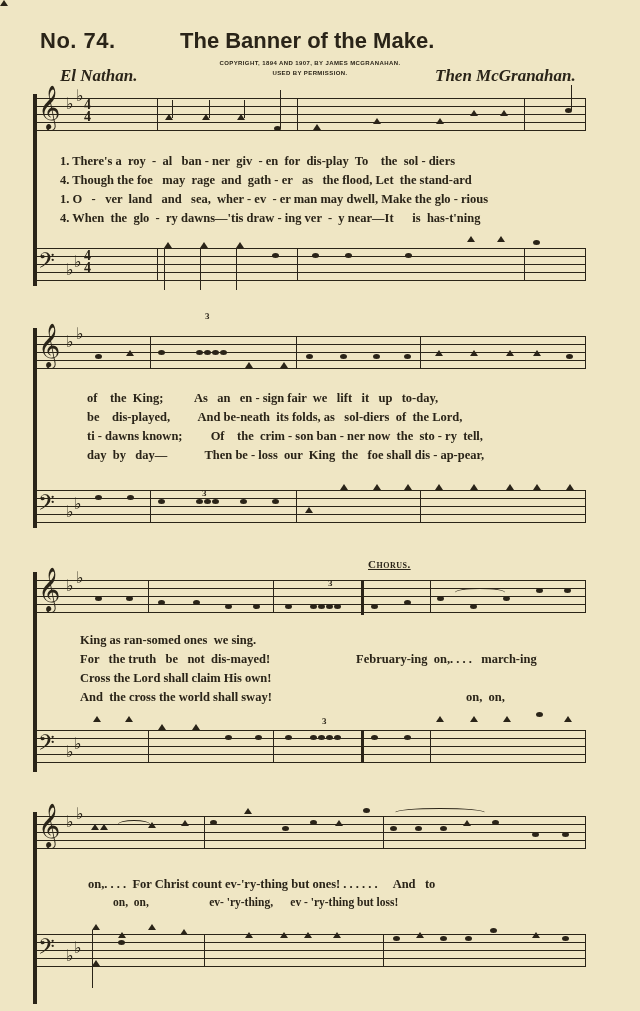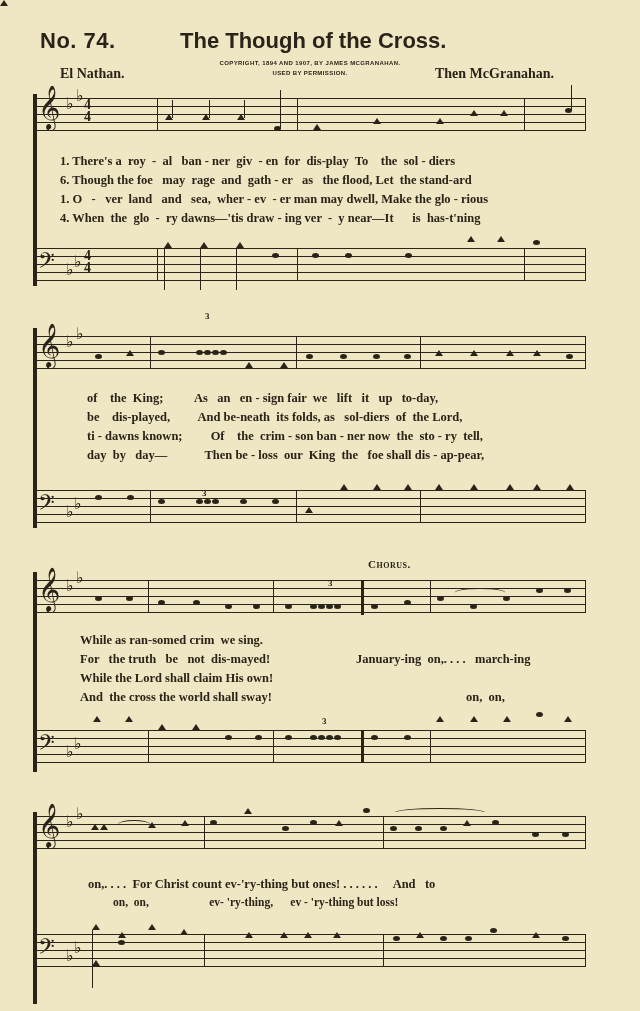--- a/index.html
+++ b/index.html
@@ -7,42 +7,42 @@
     width:640px; height:1011px; overflow:hidden;
     background:#efe6c4;
     font-family:"Liberation Serif", "DejaVu Serif", serif;
     color:#2a2418;
     position:relative;
   }
   .abs { position:absolute; }
   .hdr-no { left:40px; top:28px; font-family:"Liberation Sans", sans-serif; font-weight:bold; font-size:22px; letter-spacing:0.5px; }
   .hdr-title { left:180px; top:28px; font-family:"Liberation Sans", sans-serif; font-weight:bold; font-size:22px; }
   .copy { font-family:"Liberation Sans", sans-serif; font-weight:bold; font-size:6px; letter-spacing:0.4px; text-align:center; width:240px; left:190px; }
-  .author { font-family:"Liberation Serif", serif; font-size:14px; font-weight:bold; }
+  .author { font-family:"Liberation Serif", serif; font-size:17px; font-weight:bold;font-style:italic; }
   .lyric { font-size:12.5px; font-weight:bold; white-space:pre; line-height:19px; }
   .chorus-label { font-size:11px; font-weight:bold; font-variant:small-caps; letter-spacing:0.5px; }
   .staff { position:absolute; }
   .staff .line { position:absolute; left:0; right:0; height:1.3px; background:#2a2418; }
   .brace { position:absolute; width:4px; background:#2a2418; }
   .bar { position:absolute; width:1.4px; background:#2a2418; }
   .note { position:absolute; width:7px; height:5px; border-radius:50%; background:#2a2418; }
   .tri { position:absolute; width:0; height:0; border-left:4px solid transparent; border-right:4px solid transparent; border-bottom:6px solid #2a2418; }
   .stem { position:absolute; width:1.2px; background:#2a2418; }
   .clef { position:absolute; font-family:"DejaVu Serif", serif; font-size:38px; line-height:1; }
   .fclef { position:absolute; font-family:"DejaVu Serif", serif; font-size:26px; line-height:1; }
   .keysig { position:absolute; font-family:"DejaVu Serif", serif; font-size:16px; line-height:1; }
   .timesig { position:absolute; font-family:"Liberation Serif", serif; font-weight:bold; font-size:14px; line-height:12px; text-align:center; }
   .triplet { position:absolute; font-size:9px; font-weight:bold; }
   .slur { position:absolute; border-top:1.5px solid #2a2418; border-radius:50% 50% 0 0; height:8px; }
 </style>
 </head>
 <body>
 
 <div class="abs hdr-no">No. 74.</div>
-<div class="abs hdr-title">The Though of the Cross.</div>
+<div class="abs hdr-title">The Banner of the Make.</div>
 <div class="abs copy" style="top:60px;">COPYRIGHT, 1894 AND 1907, BY JAMES MCGRANAHAN.</div>
 <div class="abs copy" style="top:70px;">USED BY PERMISSION.</div>
 <div class="abs author" style="left:60px; top:66px;">El Nathan.</div>
 <div class="abs author" style="left:435px; top:66px;">Then McGranahan.</div>
 
 <div>
   <div class="brace" style="left:33px; top:94px; height:192px;"></div>
   <div class="staff" style="left:35px; width:551px; top:98px; height:40px;">
     <div class="line" style="top:0"></div>
       <div class="line" style="top:8px"></div>
@@ -68,21 +68,21 @@
     <div class="stem" style="left:280px; top:90px; height:38px;"></div>
   <div class="tri" style="left:313px; top:124px;"></div>
   <div class="tri" style="left:373px; top:118px;"></div>
   <div class="tri" style="left:436px; top:118px;"></div>
   <div class="tri" style="left:470px; top:110px;"></div>
   <div class="tri" style="left:500px; top:110px;"></div>
   <div class="note" style="left:565px; top:108px;"></div>
     <div class="stem" style="left:571px; top:85px; height:25px;"></div>
 
   <div class="abs lyric" style="left:60px; top:152px;">1. There's a  roy  -  al   ban - ner  giv  - en  for  dis-play  To    the  sol - diers</div>
-  <div class="abs lyric" style="left:60px; top:171px;">6. Though the foe   may  rage  and  gath - er   as   the flood, Let  the stand-ard</div>
+  <div class="abs lyric" style="left:60px; top:171px;">4. Though the foe   may  rage  and  gath - er   as   the flood, Let  the stand-ard</div>
   <div class="abs lyric" style="left:60px; top:190px;">1. O   -   ver  land   and   sea,  wher - ev  - er man may dwell, Make the glo - rious</div>
   <div class="abs lyric" style="left:60px; top:209px;">4. When  the  glo  -  ry dawns—'tis draw - ing ver  -  y near—It      is  has-t'ning</div>
 
   <div class="staff" style="left:35px; width:551px; top:248px; height:40px;">
     <div class="line" style="top:0"></div>
       <div class="line" style="top:8px"></div>
       <div class="line" style="top:16px"></div>
       <div class="line" style="top:24px"></div>
       <div class="line" style="top:32px"></div>
   </div>
@@ -179,21 +179,21 @@
   <div class="tri" style="left:404px; top:484px;"></div>
   <div class="tri" style="left:435px; top:484px;"></div>
   <div class="tri" style="left:470px; top:484px;"></div>
   <div class="tri" style="left:506px; top:484px;"></div>
   <div class="tri" style="left:533px; top:484px;"></div>
   <div class="tri" style="left:566px; top:484px;"></div>
 </div>
 
 <div>
   <div class="brace" style="left:33px; top:572px; height:200px;"></div>
-  <div class="abs chorus-label" style="left:368px; top:558px;">Chorus.</div>
+  <div class="abs chorus-label" style="left:368px; top:558px;text-decoration:underline;">Chorus.</div>
   <div class="staff" style="left:35px; width:551px; top:580px; height:40px;">
     <div class="line" style="top:0"></div>
       <div class="line" style="top:8px"></div>
       <div class="line" style="top:16px"></div>
       <div class="line" style="top:24px"></div>
       <div class="line" style="top:32px"></div>
   </div>
   <div class="clef" style="left:38px; top:570px;">𝄞</div>
   <div class="keysig" style="left:66px; top:578px;">♭</div>
   <div class="keysig" style="left:76px; top:570px;">♭</div>
@@ -216,24 +216,24 @@
     <div class="note" style="left:326px; top:604px;"></div>
     <div class="note" style="left:334px; top:604px;"></div>
   <div class="note" style="left:371px; top:604px;"></div>
   <div class="note" style="left:404px; top:600px;"></div>
   <div class="note" style="left:437px; top:596px;"></div>
   <div class="note" style="left:470px; top:604px;"></div>
   <div class="note" style="left:503px; top:596px;"></div>
   <div class="note" style="left:536px; top:588px;"></div>
   <div class="note" style="left:564px; top:588px;"></div>
 
-  <div class="abs lyric" style="left:80px; top:631px;">While as ran-somed crim  we sing.</div>
+  <div class="abs lyric" style="left:80px; top:631px;">King as ran-somed ones  we sing.</div>
   <div class="abs lyric" style="left:80px; top:650px;">For   the truth   be   not  dis-mayed!</div>
-  <div class="abs lyric" style="left:356px; top:650px;">January-ing  on,. . . .   march-ing</div>
-  <div class="abs lyric" style="left:80px; top:669px;">While the Lord shall claim His own!</div>
+  <div class="abs lyric" style="left:356px; top:650px;">February-ing  on,. . . .   march-ing</div>
+  <div class="abs lyric" style="left:80px; top:669px;">Cross the Lord shall claim His own!</div>
   <div class="abs lyric" style="left:80px; top:688px;">And  the cross the world shall sway!</div>
   <div class="abs lyric" style="left:466px; top:688px;">on,  on,</div>
 
   <div class="staff" style="left:35px; width:551px; top:730px; height:40px;">
     <div class="line" style="top:0"></div>
       <div class="line" style="top:8px"></div>
       <div class="line" style="top:16px"></div>
       <div class="line" style="top:24px"></div>
       <div class="line" style="top:32px"></div>
   </div>

